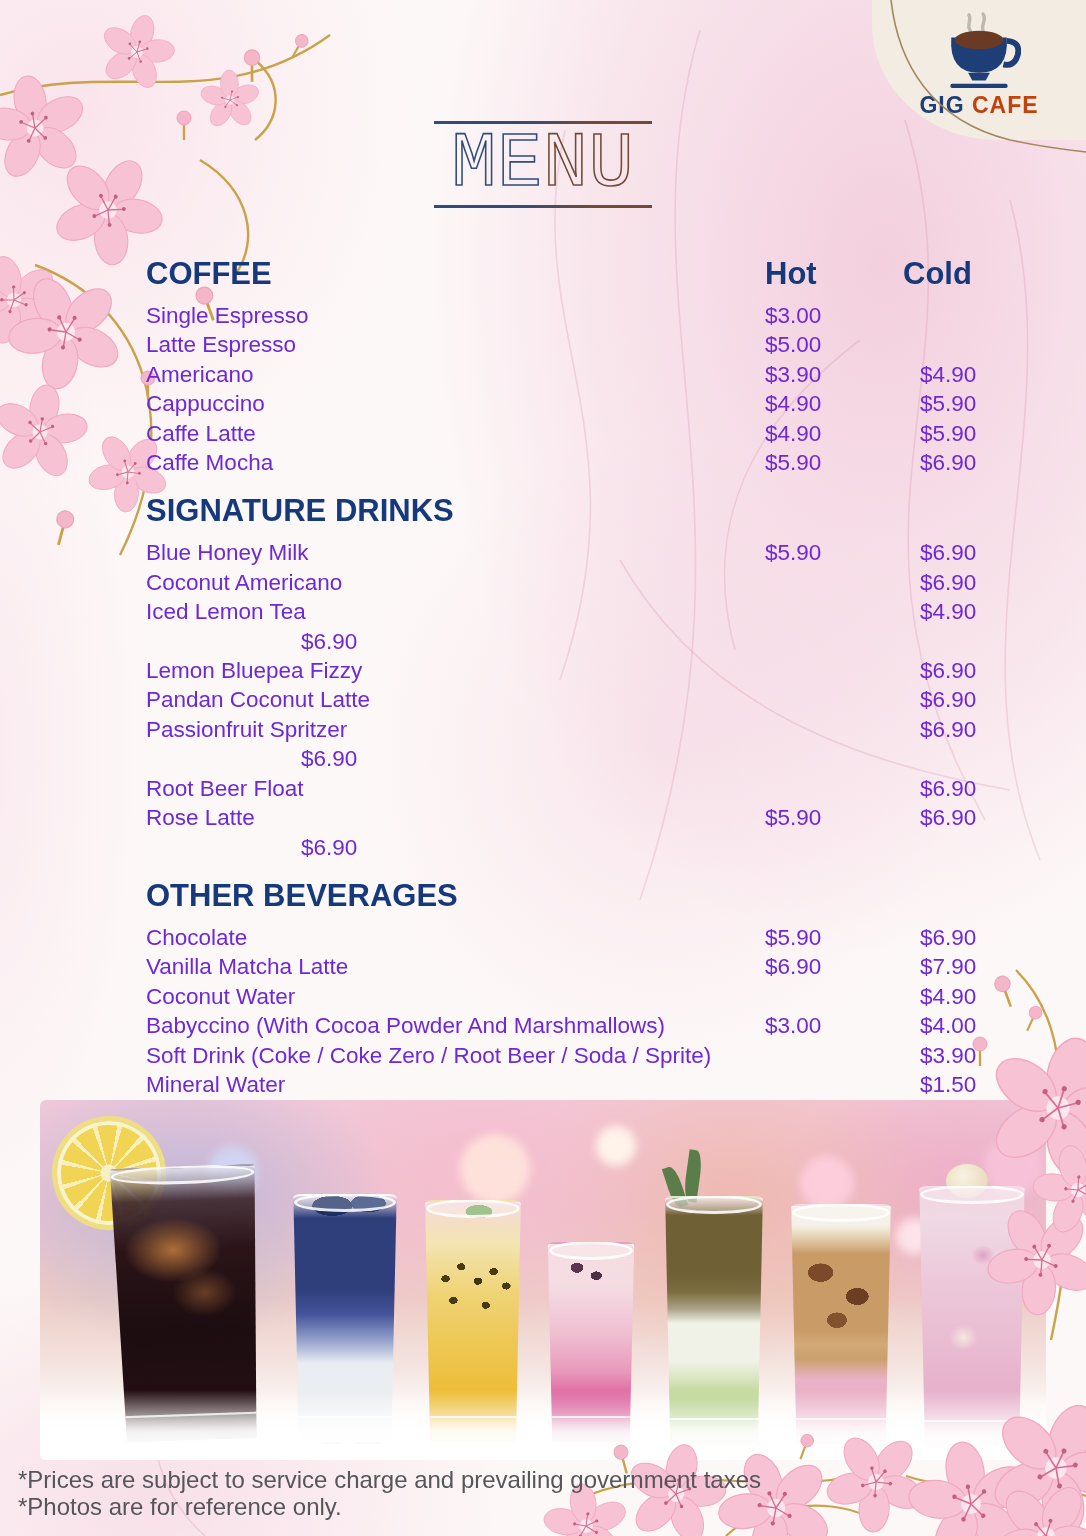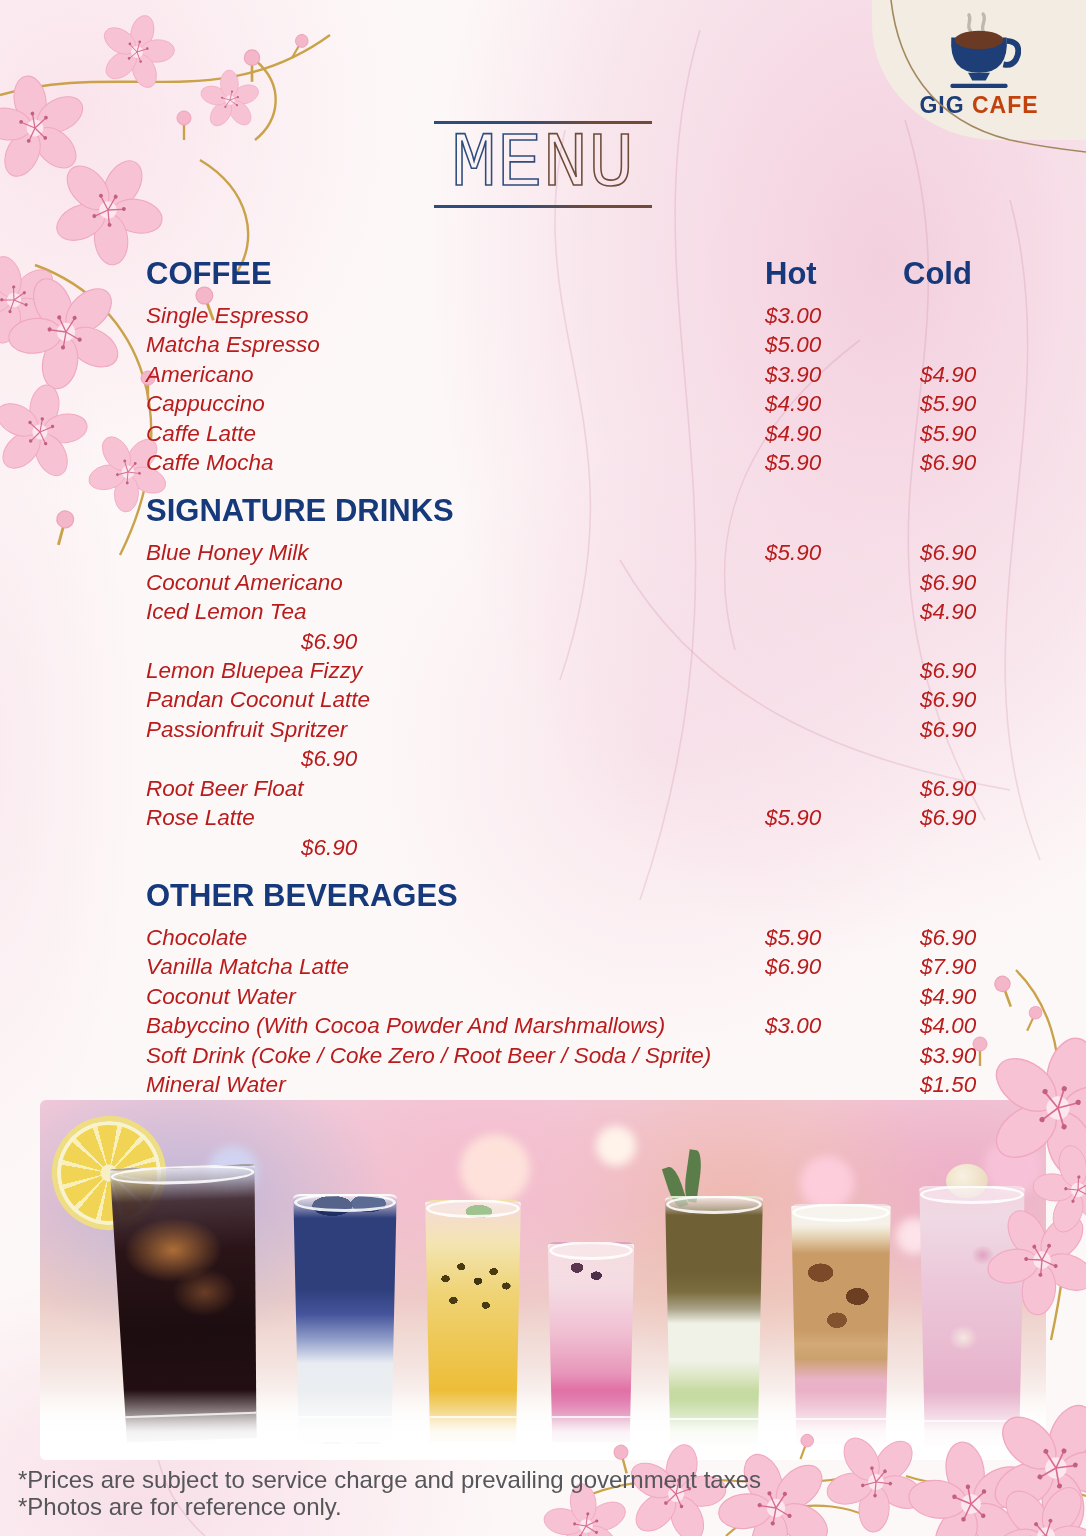--- a/index.html
+++ b/index.html
@@ -43,21 +43,21 @@
   .menu-word .t-brown{color:#6e4c39;}
   @supports (-webkit-text-stroke: 1px #000){
     .menu-word .t-blue{color:transparent; -webkit-text-stroke:1.6px #2e4d7d;}
     .menu-word .t-brown{color:transparent; -webkit-text-stroke:1.6px #6e4c39;}
   }
 
   
   .menu-list{position:absolute; left:146px; top:243px; width:832px; z-index:7;margin-top:13px;}
   .sec{margin-bottom:16px;}
   .sec-head{display:flex; font-weight:bold; font-size:31px; line-height:36px; color:#16397b; margin-bottom:9px;}
-  .row{display:flex; font-size:22.5px; line-height:29.4px; color:#b91c1c;font-style:italic;}
+  .row{display:flex; font-size:22.5px; line-height:29.4px; color:#6d28d9;}
   .c-name{width:619px;}
   .c-hot{width:155px;}
   .c-cold{flex:1;}
   .sec-head .c-cold .hdr-cold{display:inline-block; margin-left:-17px;}
 
   
   .photo{
     position:absolute; left:40px; top:1100px; width:1006px; height:360px; z-index:3;
     border-radius:6px; overflow:hidden;
     background:
@@ -257,21 +257,21 @@
         <div class="c-name">COFFEE</div>
         <div class="c-hot">Hot</div>
         <div class="c-cold"><span class="hdr-cold">Cold</span></div>
       </div>
       <div class="row">
           <div class="c-name">Single Espresso</div>
           <div class="c-hot">$3.00</div>
           <div class="c-cold"></div>
         </div>
       <div class="row">
-          <div class="c-name">Matcha Espresso</div>
+          <div class="c-name">Latte Espresso</div>
           <div class="c-hot">$5.00</div>
           <div class="c-cold"></div>
         </div>
       <div class="row">
           <div class="c-name">Americano</div>
           <div class="c-hot">$3.90</div>
           <div class="c-cold">$4.90</div>
         </div>
       <div class="row">
           <div class="c-name">Cappuccino</div>

